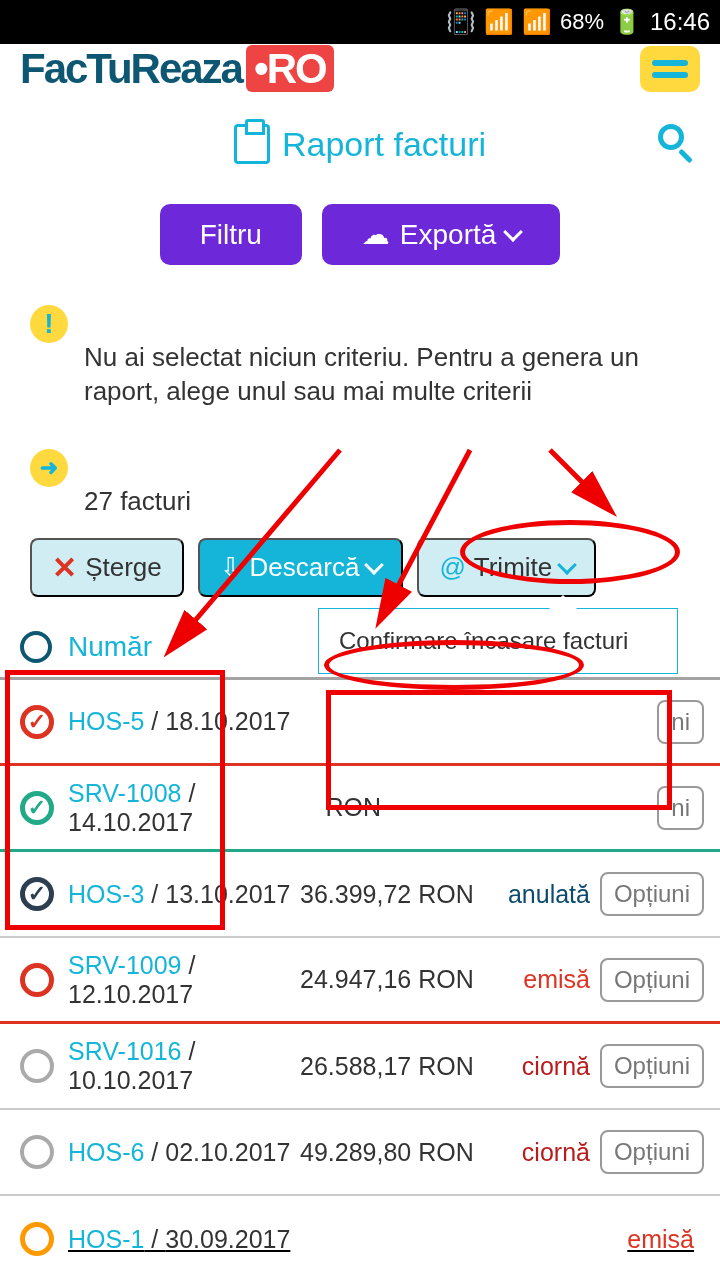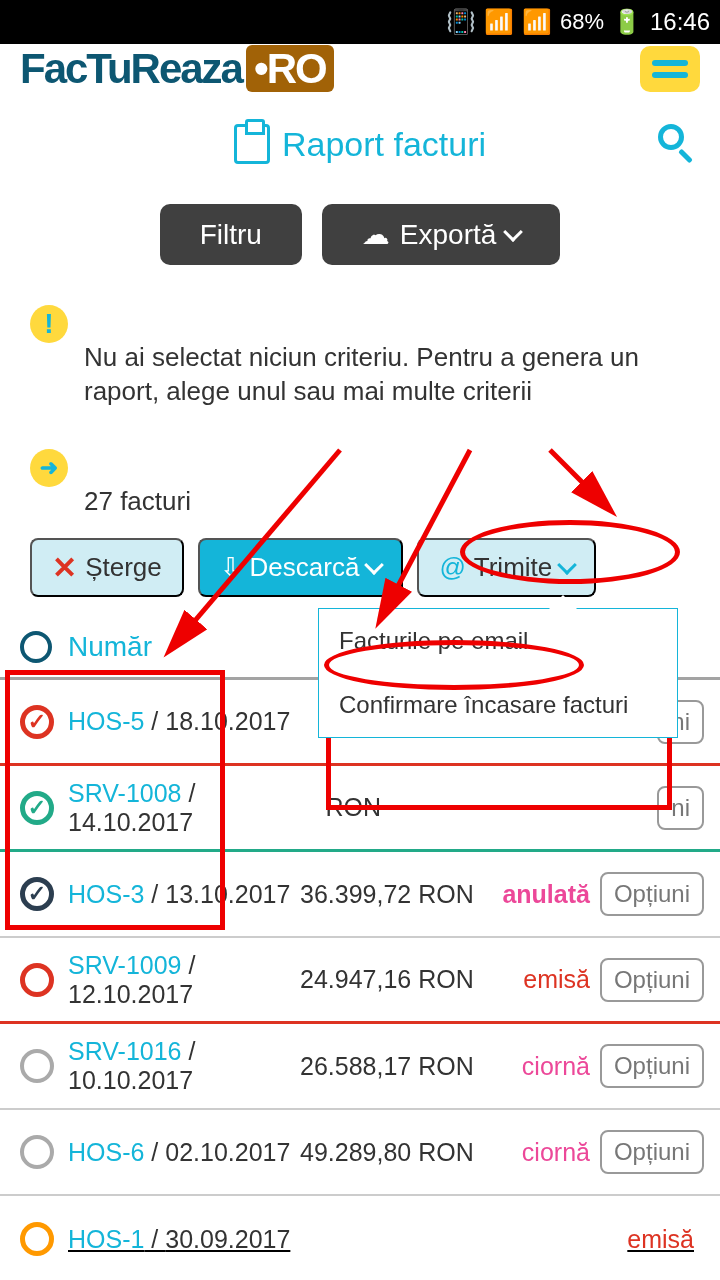--- a/index.html
+++ b/index.html
@@ -3,34 +3,34 @@
 <meta charset="utf-8">
 <style>
 * { margin: 0; padding: 0; box-sizing: border-box; font-family: Arial, sans-serif; }
 body { width: 720px; height: 1280px; background: #fff; overflow: hidden; position: relative; }
 
 .status-bar { height: 44px; background: #000; color: #fff; display: flex; align-items: center; justify-content: flex-end; padding: 0 10px; font-size: 24px; gap: 8px; }
 .status-bar .battery-pct { font-size: 22px; }
 
 .header { display: flex; align-items: center; justify-content: space-between; padding: 0 20px; height: 50px; }
 .logo { font-size: 42px; font-weight: 900; color: #0d5772; letter-spacing: -2px; white-space: nowrap; }
-.logo-ro { background: #a16207; color: #fff; padding: 0 8px; border-radius: 6px; margin-left: 4px; }
+.logo-ro { background: #ef4444; color: #fff; padding: 0 8px; border-radius: 6px; margin-left: 4px; }
 .menu-btn { width: 60px; height: 46px; background: #ffd93d; border-radius: 10px; display: flex; flex-direction: column; justify-content: center; align-items: center; gap: 6px; }
 .menu-btn span { width: 36px; height: 6px; background: #14b5d9; border-radius: 3px; }
 
 .page-title { display: flex; align-items: center; justify-content: center; gap: 12px; padding: 30px 0 20px; position: relative; }
 .page-title-text { color: #14b5d9; font-size: 34px; }
 .clipboard-icon { width: 36px; height: 40px; border: 3px solid #14b5d9; border-radius: 4px; position: relative; }
 .clipboard-icon::before { content: ''; position: absolute; top: -8px; left: 8px; width: 14px; height: 10px; border: 3px solid #14b5d9; border-radius: 3px 3px 0 0; background: #fff; }
 .search-icon-btn { position: absolute; right: 24px; width: 44px; height: 44px; }
 .search-circle { width: 26px; height: 26px; border: 5px solid #14b5d9; border-radius: 50%; position: absolute; top: 2px; left: 6px; }
 .search-handle { width: 5px; height: 16px; background: #14b5d9; position: absolute; bottom: 2px; right: 8px; transform: rotate(-45deg); border-radius: 2px; }
 
 .button-row { display: flex; justify-content: center; gap: 20px; padding: 20px 0 30px; }
-.btn { padding: 14px 40px; font-size: 28px; color: #fff; background: #404040; border: none; border-radius: 10px; display: flex; align-items: center; gap: 10px; }
+.btn { padding: 14px 40px; font-size: 28px; color: #fff; background: #6d28d9; border: none; border-radius: 10px; display: flex; align-items: center; gap: 10px; }
 .chevron-down { display: inline-block; width: 14px; height: 14px; border-right: 3px solid #fff; border-bottom: 3px solid #fff; transform: rotate(45deg); margin-top: -6px; }
 
 .info-row { display: flex; align-items: flex-start; gap: 16px; padding: 10px 30px 20px; }
 .info-icon { width: 38px; height: 38px; background: #ffd93d; border-radius: 50%; color: #14b5d9; font-size: 28px; font-weight: bold; display: flex; align-items: center; justify-content: center; flex-shrink: 0; }
 .info-icon.arrow { font-size: 22px; }
 .info-text { font-size: 26px; color: #333; line-height: 1.3; margin-top: 36px; }
 
 .action-row { display: flex; gap: 14px; padding: 10px 30px 20px; }
 .action-btn { padding: 10px 20px; font-size: 26px; border-radius: 8px; display: flex; align-items: center; gap: 8px; }
 .action-btn.light { background: #d0edf4; color: #333; }
@@ -51,22 +51,22 @@
 .check.dark { border: 5px solid #2c3e50; color: #2c3e50; }
 .check.empty-red { border: 5px solid #d32; }
 .check.empty-gray { border: 4px solid #aaa; }
 .check.empty-orange { border: 5px solid #f90; }
 
 .col-num { flex: 1.2; font-size: 25px; color: #333; }
 .col-num .link { color: #14b5d9; }
 .col-amount { flex: 0.9; font-size: 25px; color: #333; }
 .col-status { flex: 0.6; font-size: 25px; text-align: right; padding-right: 10px; }
 .status-emisa { color: #d32; }
-.status-anulata { color: #ec4899; font-weight: bold; }
-.status-ciorna { color: #ec4899; }
+.status-anulata { color: #0c4a6e; font-weight: normal; }
+.status-ciorna { color: #b91c1c; }
 .optiuni-btn { padding: 6px 12px; border: 2px solid #999; border-radius: 8px; color: #777; font-size: 24px; background: #fff; }
 
 
 .dropdown { position: absolute; top: 608px; left: 318px; width: 360px; background: #fff; border: 1px solid #14b5d9; z-index: 10; }
 .dropdown::before { content: ''; position: absolute; top: -14px; right: 100px; width: 0; height: 0; border-left: 14px solid transparent; border-right: 14px solid transparent; border-bottom: 14px solid #fff; }
 .dropdown-item { padding: 18px 20px; font-size: 24px; color: #333; }
 
 
 .red-box { position: absolute; border: 5px solid #e00; z-index: 5; pointer-events: none; }
 .red-oval { position: absolute; border: 5px solid #e00; border-radius: 50%; z-index: 15; pointer-events: none; }
@@ -194,21 +194,20 @@
   <button class="optiuni-btn">Opțiuni</button>
 </div>
 
 <div class="row" style="border-bottom:none;text-decoration:underline;">
   <div class="check empty-orange"></div>
   <div class="col-num"><span class="link">HOS-1</span> / <span>30.09.2017</span></div>
   <div class="col-status status-emisa">emisă</div>
 </div>
 
 <div class="dropdown">
-  <div class="dropdown-item">Facturile pe email</div>
   <div class="dropdown-item">Confirmare încasare facturi</div>
 </div>
 
 <div class="red-box" style="top:670px; left:5px; width:220px; height:260px;"></div>
 <div class="red-box" style="top:690px; left:326px; width:346px; height:120px;"></div>
 <div class="red-oval" style="top:520px; left:460px; width:220px; height:64px;"></div>
 <div class="red-oval" style="top:640px; left:324px; width:260px; height:50px;"></div>
 
 <svg class="arrow-svg" style="top:440px; left:140px; width:220px; height:230px;">
   <defs>

